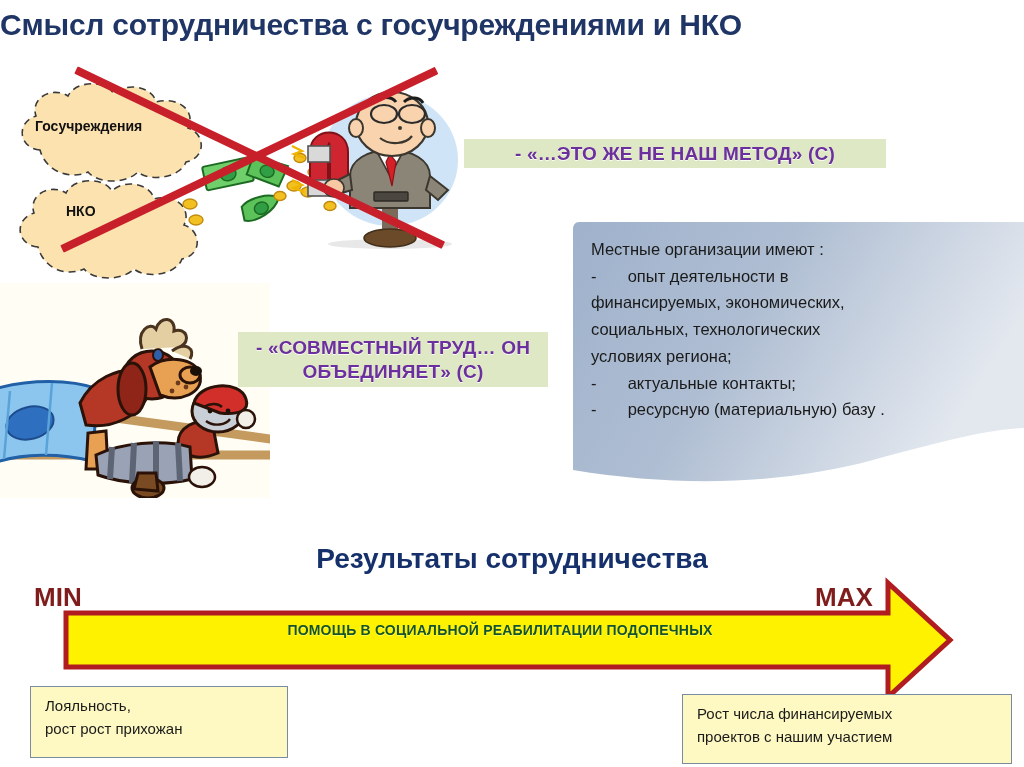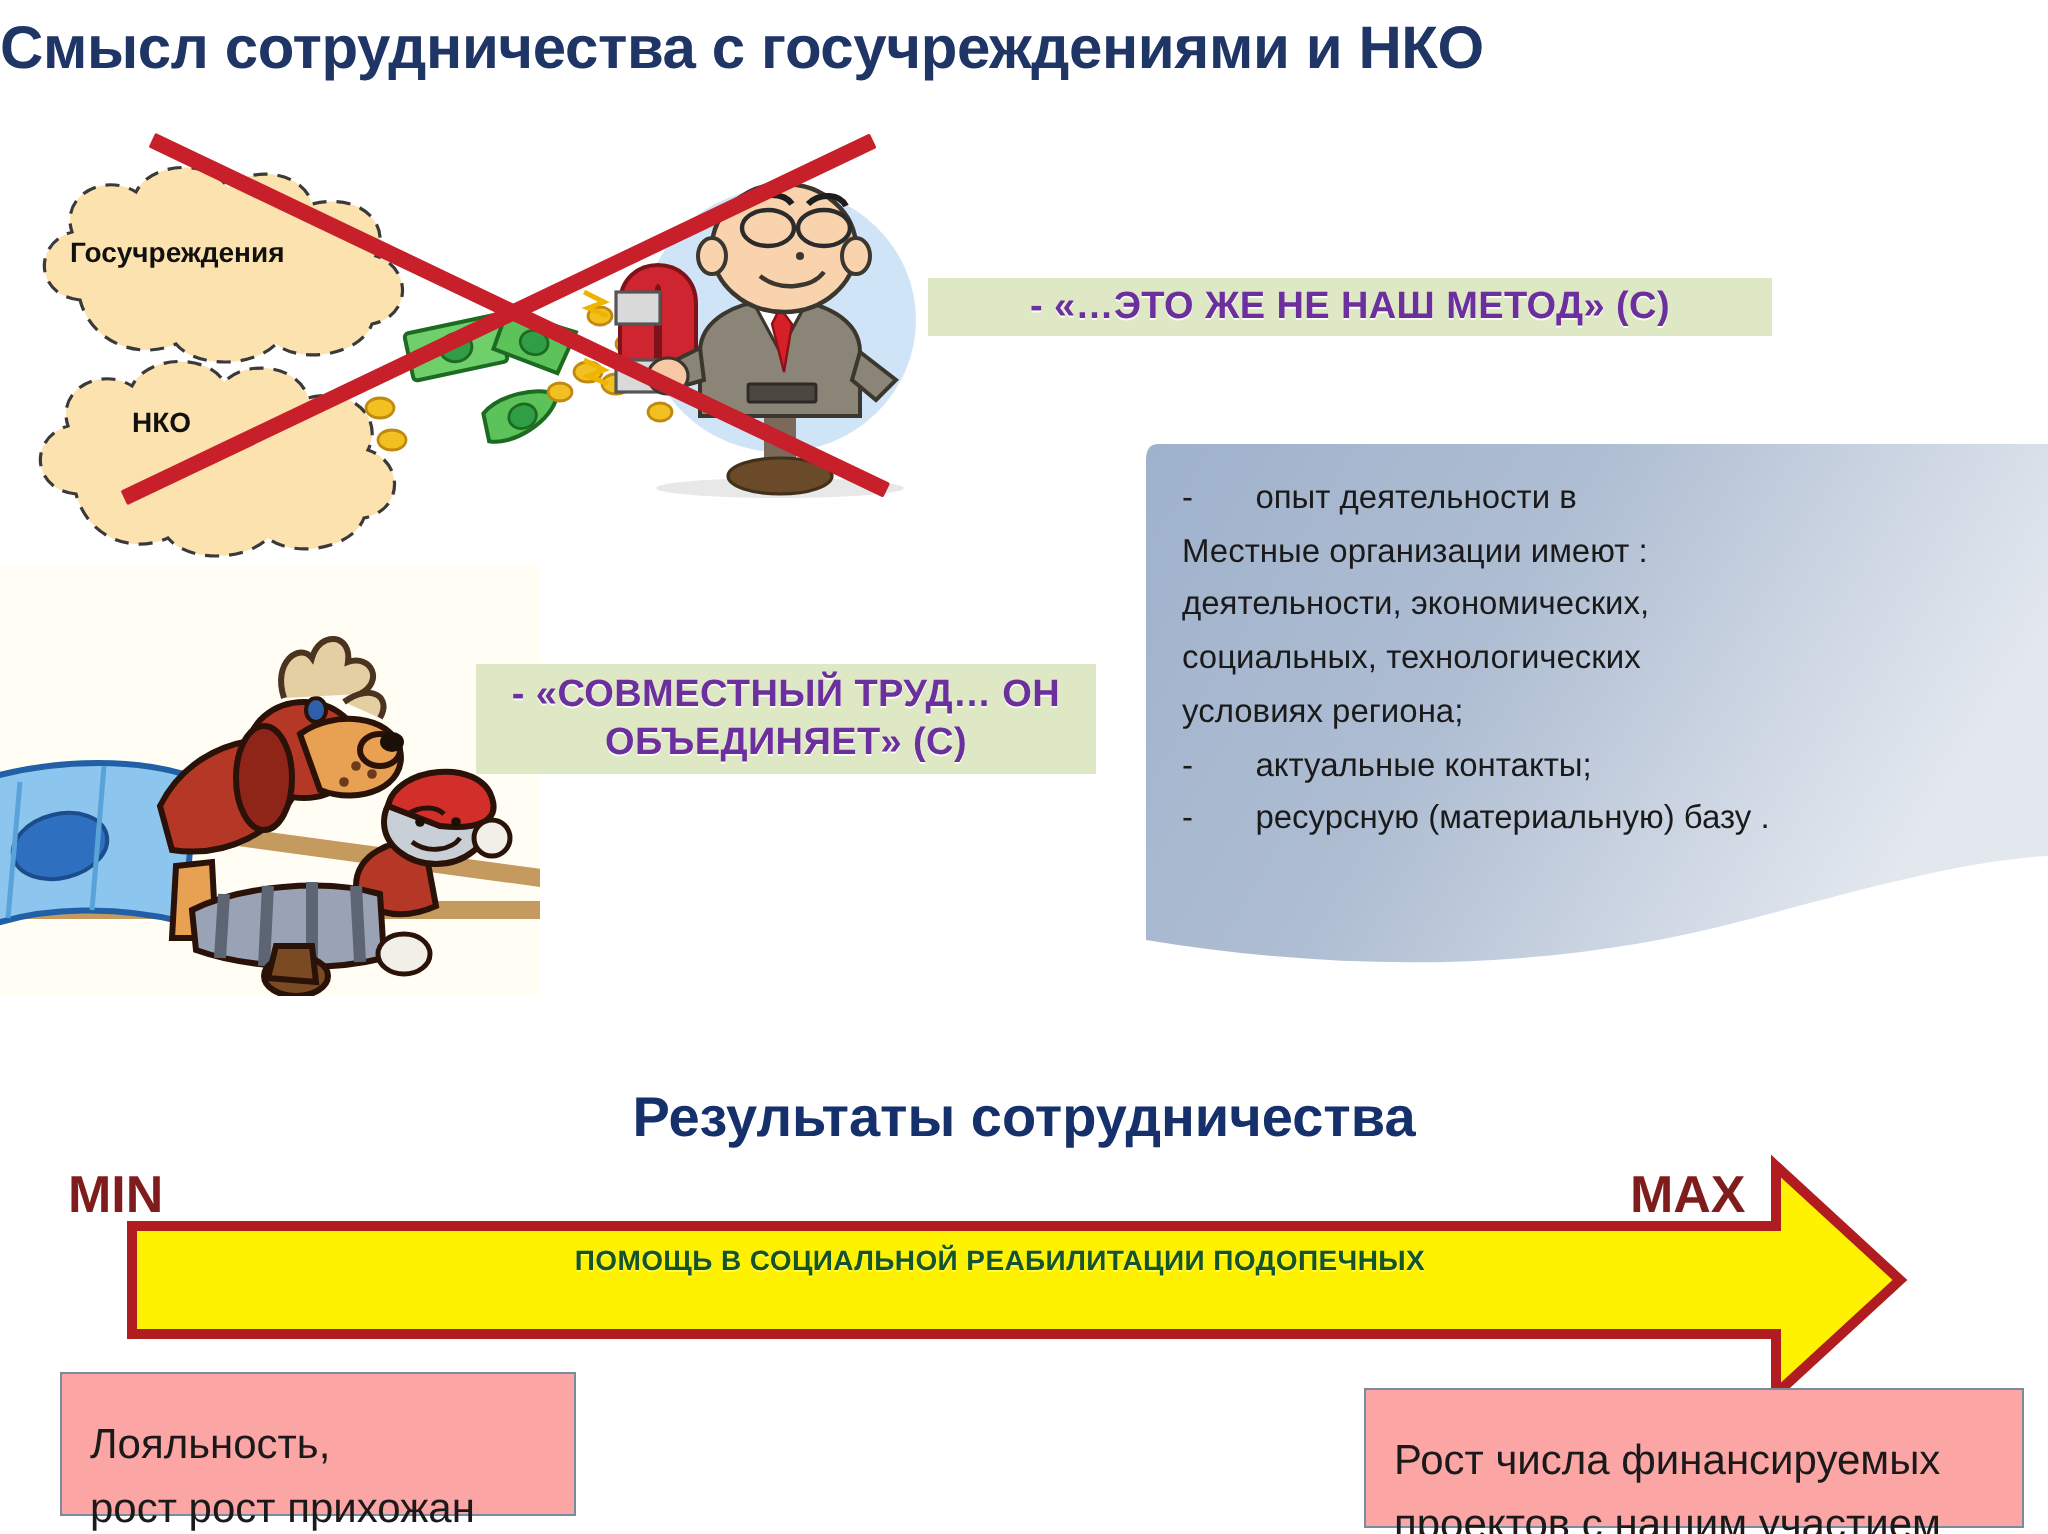--- a/index.html
+++ b/index.html
@@ -126,25 +126,25 @@
     font-weight: bold;
     color: #14532d;
     letter-spacing: 0.2px;
     text-shadow: 0 1px 0 rgba(255,255,80,.9);
     pointer-events: none;
   }
 
   
   .result-box {
     position: absolute;
-    background: #fca5a5;
+    background: #fef9c3;
     border: 1px solid #7a8ba0;
     box-sizing: border-box;
-    padding: 20px 14px;
-    font-size: 21px;
+    padding: 8px 14px;
+    font-size: 15px;
     color: #1a1a1a;
     line-height: 1.5;
   }
   .result-box .line { display: block; white-space: nowrap; }
 </style>
 </head>
 <body>
 
 <div id="slide">
 
@@ -305,23 +305,23 @@
       <defs>
         <linearGradient id="panelGrad" x1="0" y1="0" x2="1" y2="0.35">
           <stop offset="0%" stop-color="#9fb2cc"></stop>
           <stop offset="45%" stop-color="#aebdd2"></stop>
           <stop offset="100%" stop-color="#e3e8ef"></stop>
         </linearGradient>
       </defs>
       <path d="M6 0 Q0 0 0 8 L0 248 C110 266 210 262 300 238 C360 222 410 208 451 206 L451 0 Z" fill="url(#panelGrad)"></path>
     </svg>
     <div class="panel-text">
+      <span class="bullet-row">Местные организации имеют :</span>
       <span class="bullet-row">-	опыт деятельности в</span>
-      <span class="bullet-row">Местные организации имеют :</span>
-      <span class="bullet-row">деятельности, экономических,</span>
+      <span class="bullet-row">финансируемых, экономических,</span>
       <span class="bullet-row">социальных, технологических</span>
       <span class="bullet-row">условиях региона;</span>
       <span class="bullet-row">-	актуальные контакты;</span>
       <span class="bullet-row">-	ресурсную (материальную) базу .</span>
     </div>
   </div>
 
   <div class="section-title">Результаты сотрудничества</div>
 
   <div class="minmax" style="left:34px; top:582px;">MIN</div>

